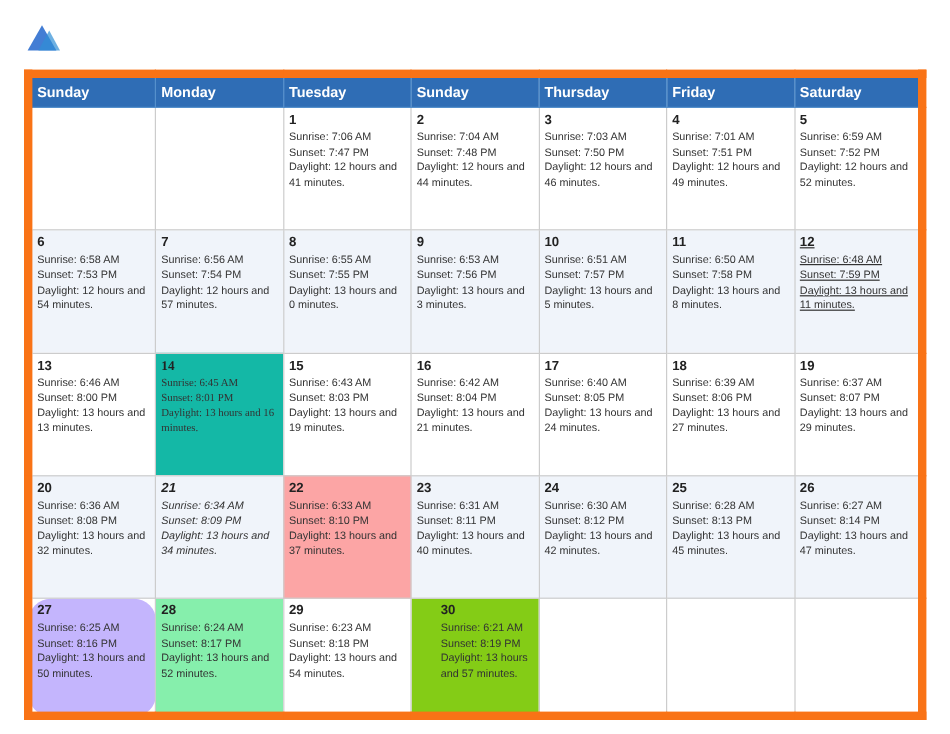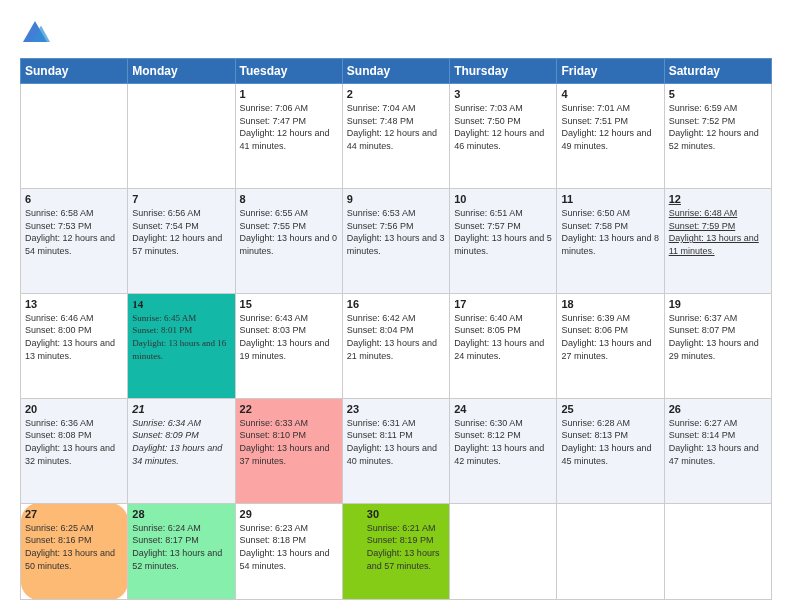--- a/index.html
+++ b/index.html
@@ -55,21 +55,21 @@
       font-weight: bold;
       color: #222;
       line-height: 1.1;
     }
     .subtitle {
       font-size: 15px;
       color: #444;
     }
     .calendar {
       flex: 1;
-      border: 1px solid #f97316;
+      border: 7px solid #f97316;
       border-collapse: collapse;
       width: 100%;
       table-layout: fixed;
     }
     .calendar th {
       background: #2f6db5;
       color: #fff;
       font-size: 12px;
       font-weight: bold;
       padding: 5px 4px;
@@ -252,21 +252,21 @@
           <td style="background: rgb(240, 244, 250);">
             <span class="day-num">25</span>
             <div class="day-info">Sunrise: 6:28 AM<br>Sunset: 8:13 PM<br>Daylight: 13 hours and 45 minutes.</div>
           </td>
           <td style="background: rgb(240, 244, 250);">
             <span class="day-num">26</span>
             <div class="day-info">Sunrise: 6:27 AM<br>Sunset: 8:14 PM<br>Daylight: 13 hours and 47 minutes.</div>
           </td>
         </tr>
         <tr class="last-row">
-          <td style="background: #fdba74; border-radius: 18px;">
+          <td style="background: #c4b5fd; border-radius: 18px;">
             <span class="day-num">27</span>
             <div class="day-info">Sunrise: 6:25 AM<br>Sunset: 8:16 PM<br>Daylight: 13 hours and 50 minutes.</div>
           </td>
           <td style="background: #86efac;">
             <span class="day-num">28</span>
             <div class="day-info">Sunrise: 6:24 AM<br>Sunset: 8:17 PM<br>Daylight: 13 hours and 52 minutes.</div>
           </td>
           <td style="background: rgb(255, 255, 255);">
             <span class="day-num">29</span>
             <div class="day-info">Sunrise: 6:23 AM<br>Sunset: 8:18 PM<br>Daylight: 13 hours and 54 minutes.</div>

